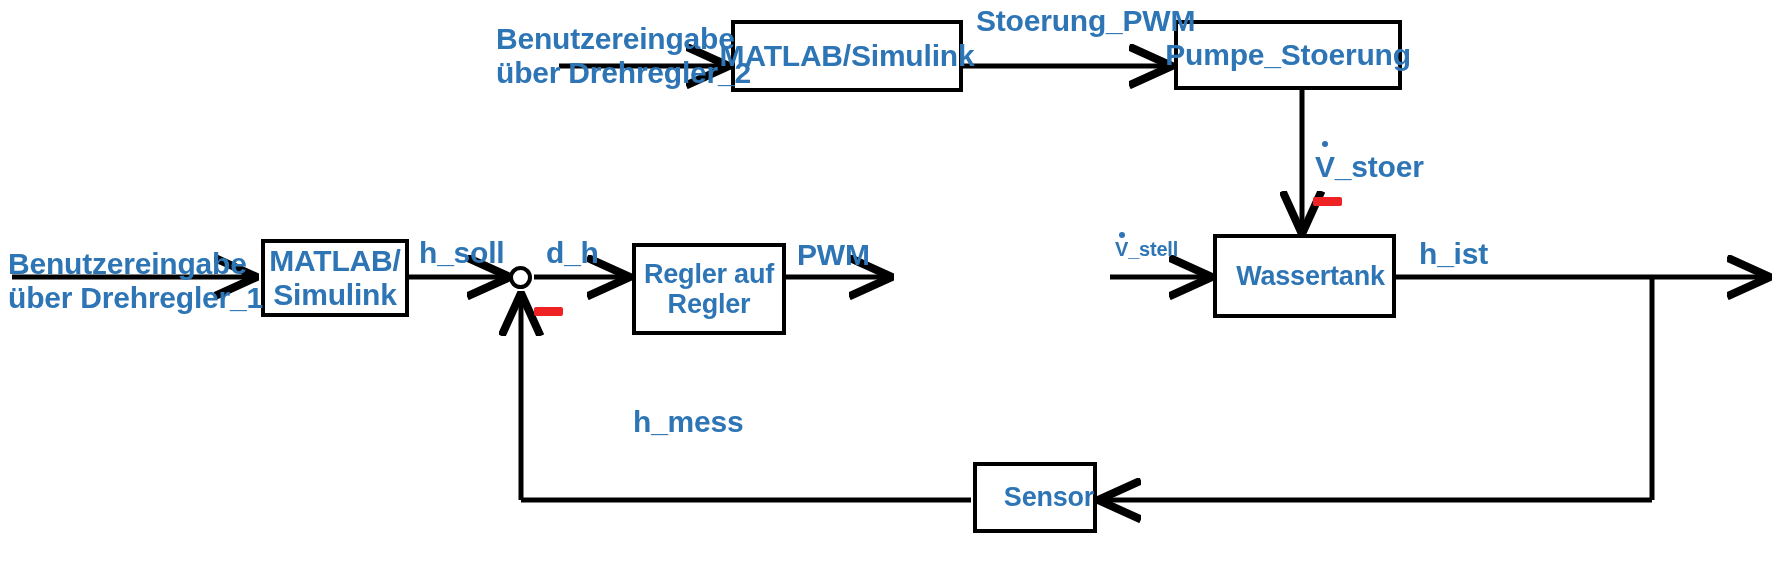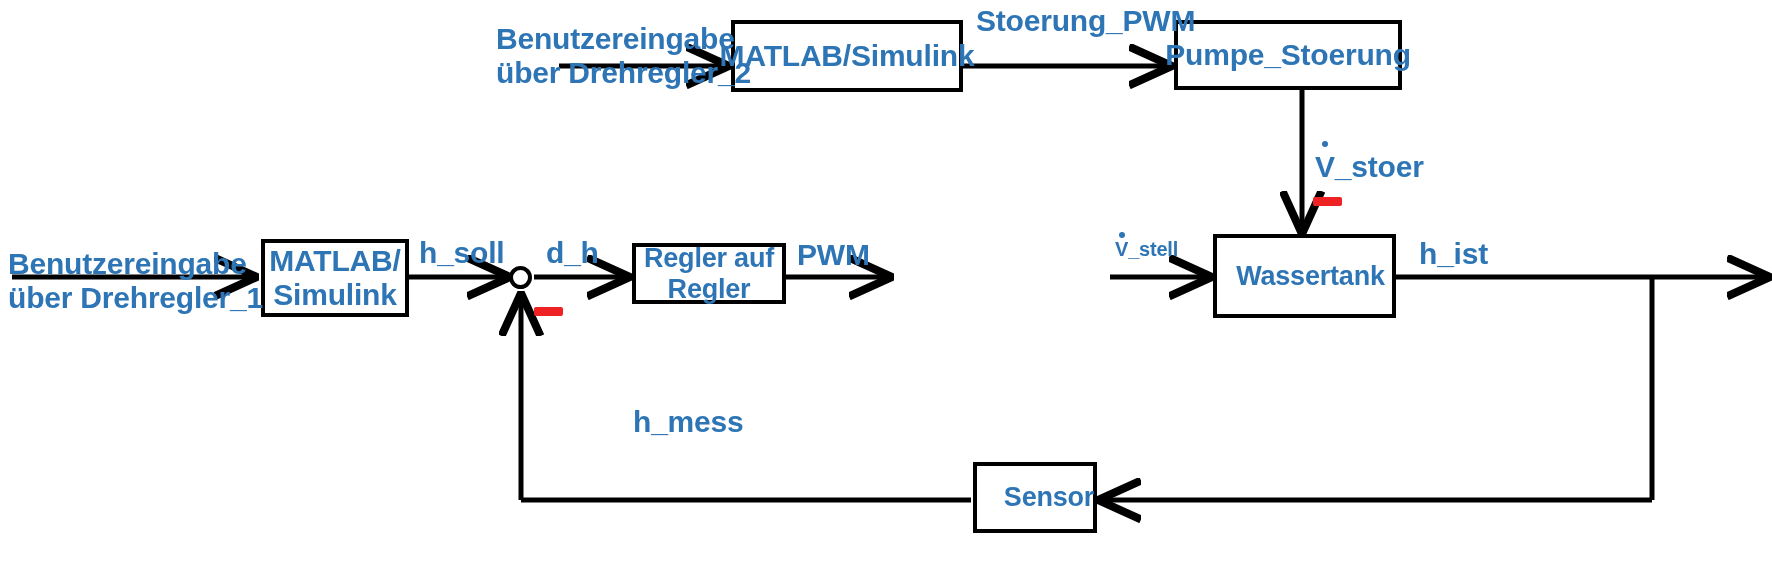--- a/index.html
+++ b/index.html
@@ -121,21 +121,21 @@
 
   <div class="block" style="left:1174px; top:20px; width:228px; height:70px; font-size:30px;">
     <span class="line">Pumpe_Stoerung</span>
   </div>
 
   <div class="block" style="left:261px; top:239px; width:148px; height:78px; font-size:30px;">
     <span class="line">MATLAB/</span>
     <span class="line">Simulink</span>
   </div>
 
-  <div class="block" style="left:632px; top:243px; width:154px; height:61px; font-size:27px;">
+  <div class="block" style="left:632px; top:243px; width:154px; height:92px; font-size:27px;">
     <span class="line">Regler auf</span>
     <span class="line">Regler</span>
   </div>
 
 
   <div class="block" style="left:1213px; top:234px; width:183px; height:84px; font-size:27px;padding-left:12px;">
     <span class="line">Wassertank</span>
   </div>
 
   <div class="block" style="left:973px; top:462px; width:124px; height:71px; font-size:27px;padding-left:28px;">

